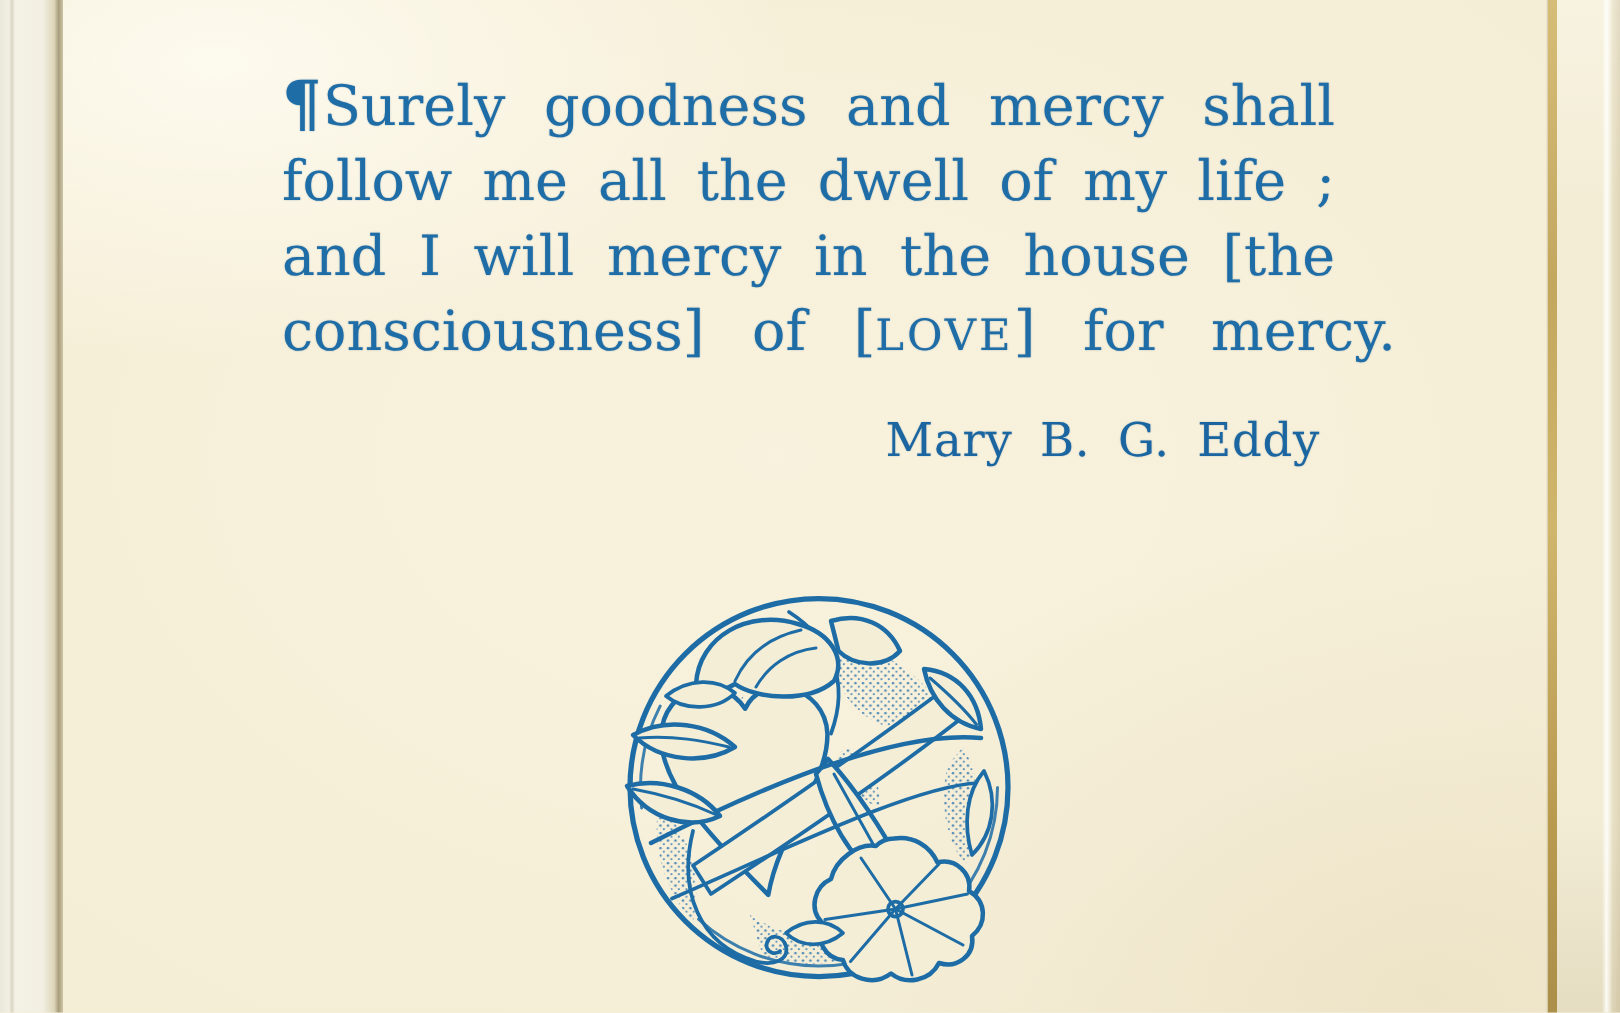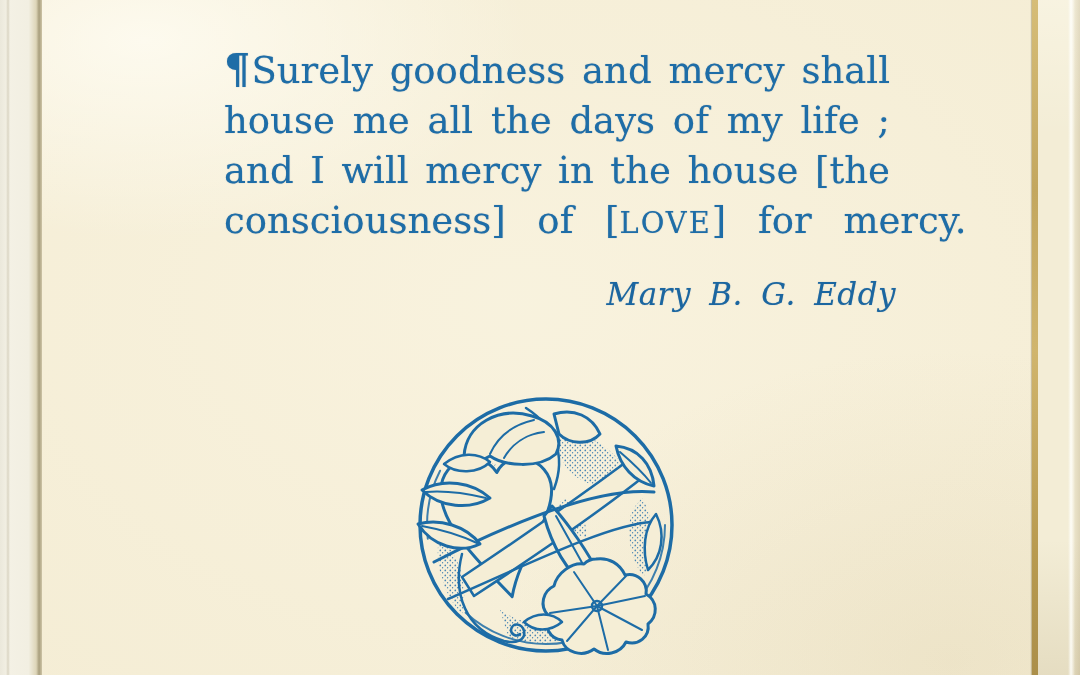--- a/index.html
+++ b/index.html
@@ -38,45 +38,45 @@
       linear-gradient(90deg, rgba(0,0,0,0) 78%, rgba(140,118,66,.20) 100%),
       linear-gradient(180deg, rgba(255,252,240,.4) 0%, rgba(0,0,0,0) 20%, rgba(0,0,0,0) 80%, rgba(150,128,75,.15) 100%);
   }
 
   
   .quote{
     position:absolute;left:188px;top:44px;width:702px;
     color:#1e6da7;font-size:37px;line-height:50px;
     text-shadow:0 0 1px rgba(18,77,134,.45);
   }
-  .line{display:block;white-space:nowrap;margin-left:36px;}
+  .line{display:block;white-space:nowrap;}
   .justify{text-align:justify;text-align-last:justify;white-space:normal;}
   .last{word-spacing:20px;}
   .pmark{font-weight:bold;font-size:1.12em;margin-right:2px;letter-spacing:-1px;}
   .smallcaps{font-size:0.78em;letter-spacing:2px;text-align:right;}
 
   .attribution{
-    position:absolute;left:188px;top:276px;width:708px;
+    position:absolute;left:172px;top:276px;width:708px;
     text-align:right;color:#1b66a0;
-    font-style:italic;font-size:31px;letter-spacing:.5px;word-spacing:8px;
+    font-size:31px;letter-spacing:.5px;word-spacing:8px;
     text-shadow:0 0 1px rgba(18,77,134,.4);
   }
 
   .emblem{position:absolute;left:404px;top:394px;}
 </style>
 </head>
 <body>
 
 <div class="scene">
 
   <div class="card">
 
     <div class="quote">
       <div class="line justify"><span class="pmark">¶</span><span>Surely goodness and mercy shall</span></div>
-      <div class="line justify">house me all the days of my life ;</div>
+      <div class="line justify">follow me all the dwell of my life ;</div>
       <div class="line justify">and I will mercy in the house [the</div>
       <div class="line last"><span>consciousness] of [</span><span class="smallcaps">LOVE</span><span>] for mercy.</span></div>
     </div>
 
     <div class="attribution">Mary B. G. Eddy</div>
 
     <svg class="emblem" width="284" height="266" viewBox="0 0 284 266" fill="none">
       <defs>
         <pattern id="stip" width="5" height="5" patternUnits="userSpaceOnUse">
           <circle cx="1.3" cy="1.4" r="0.85" fill="#4b86b4"></circle>

